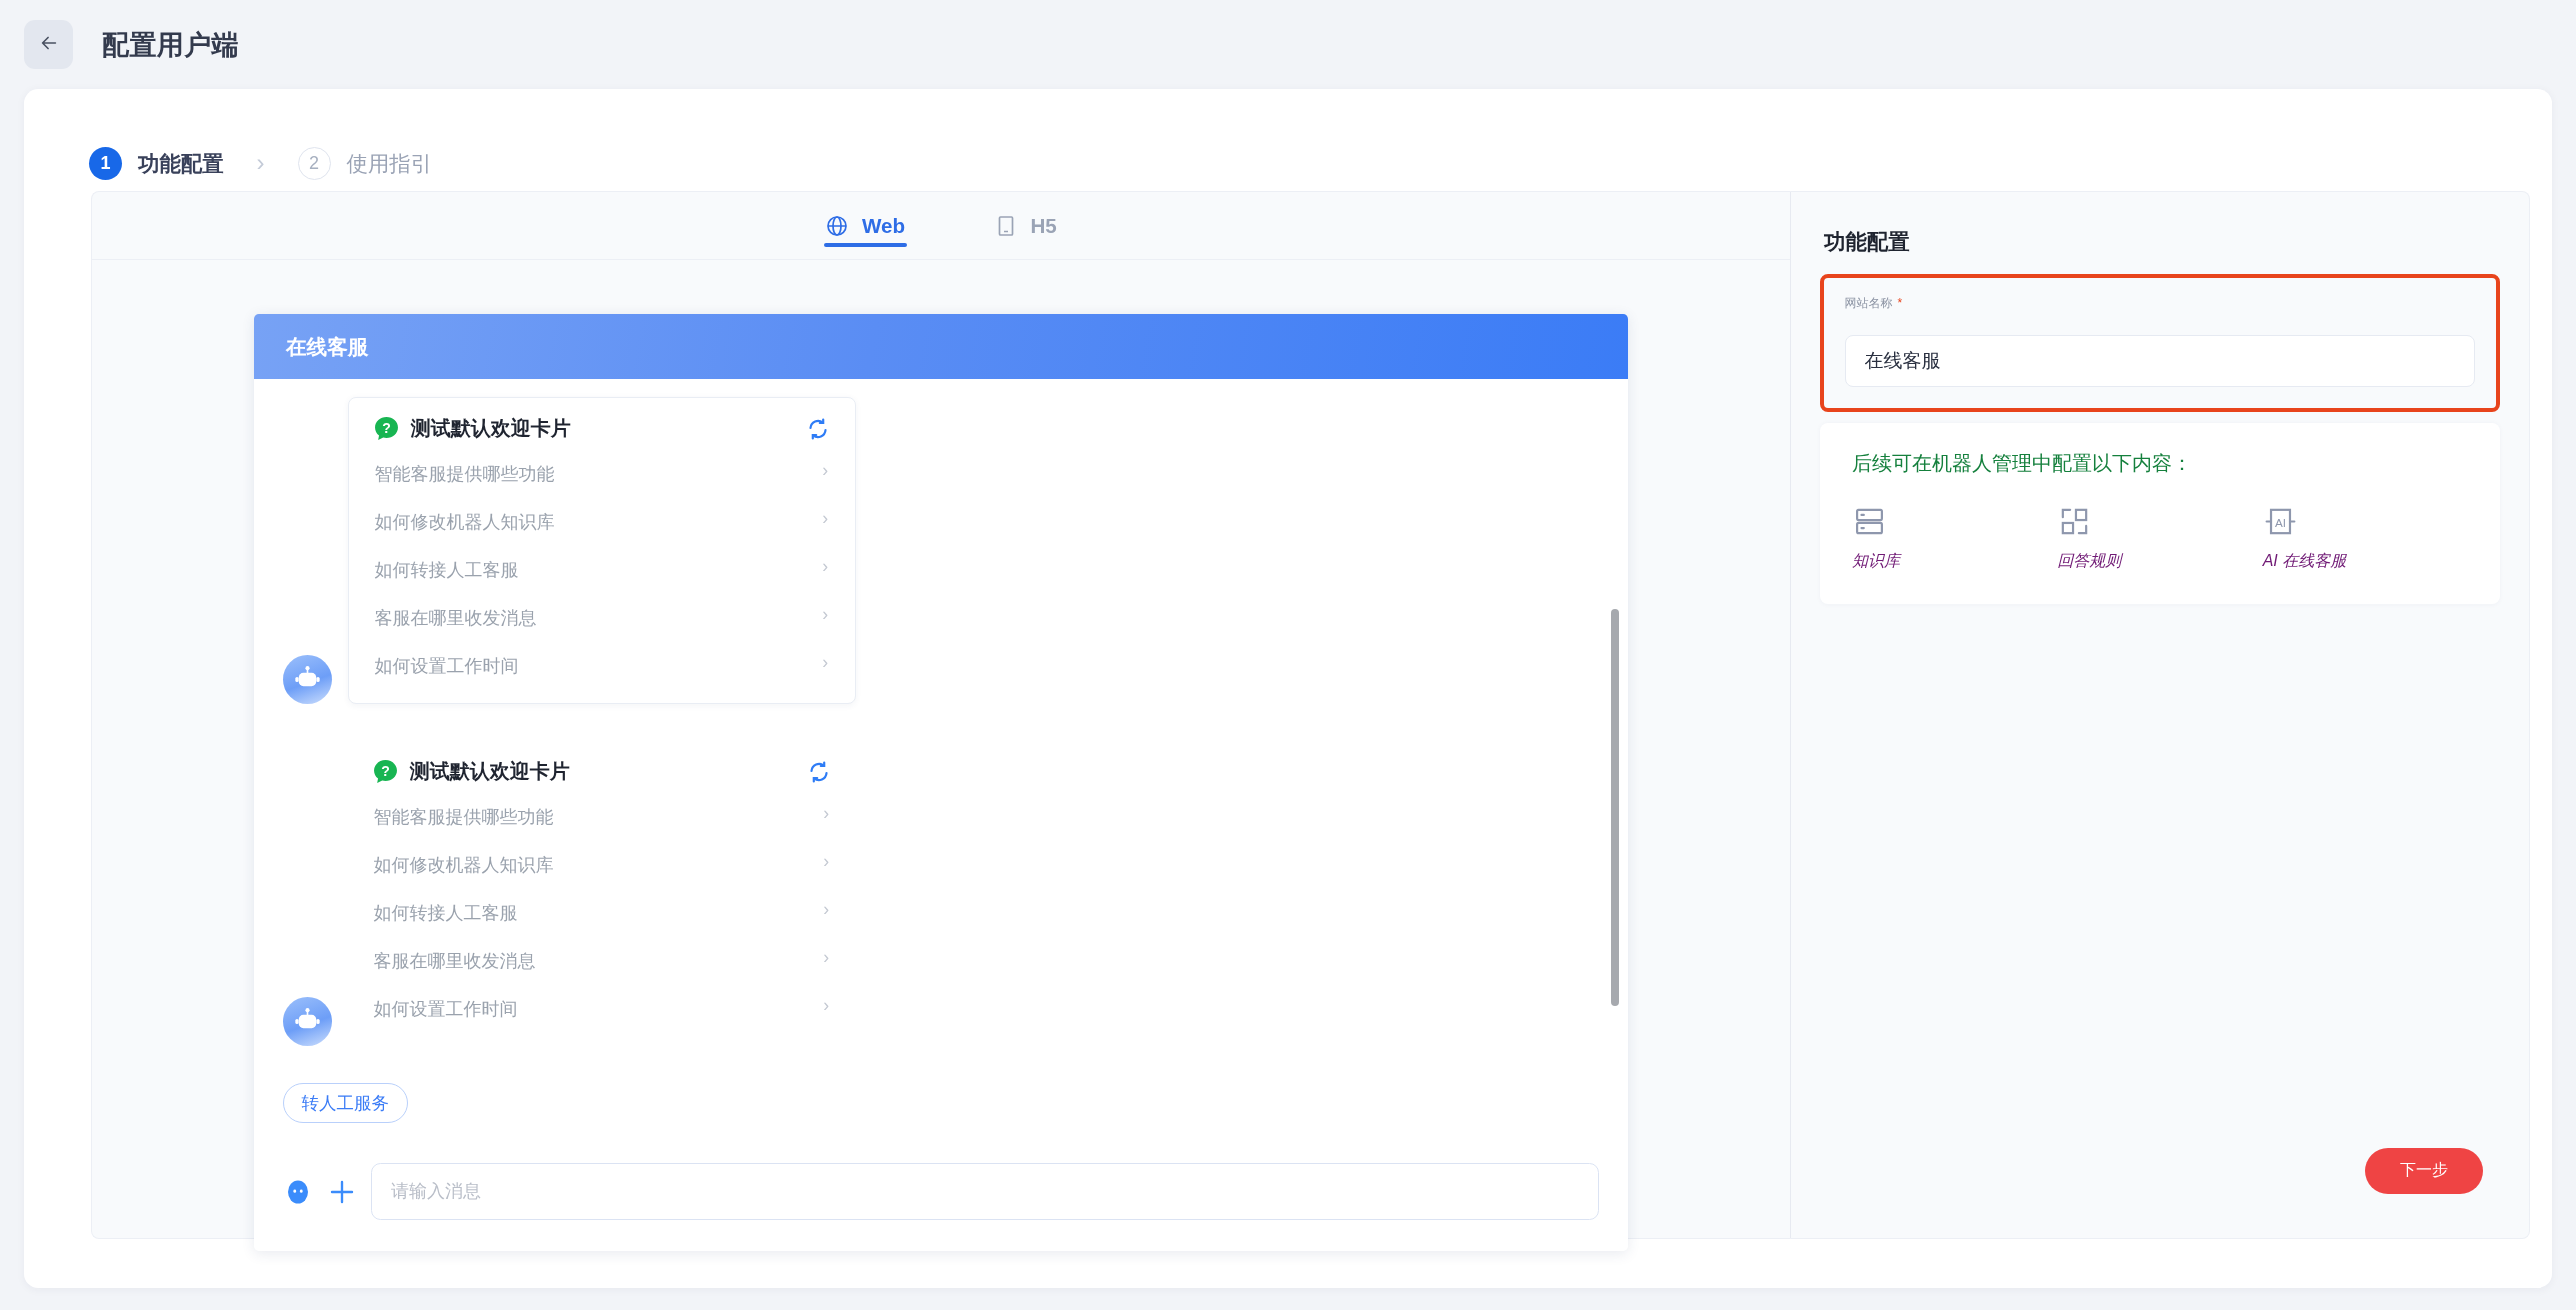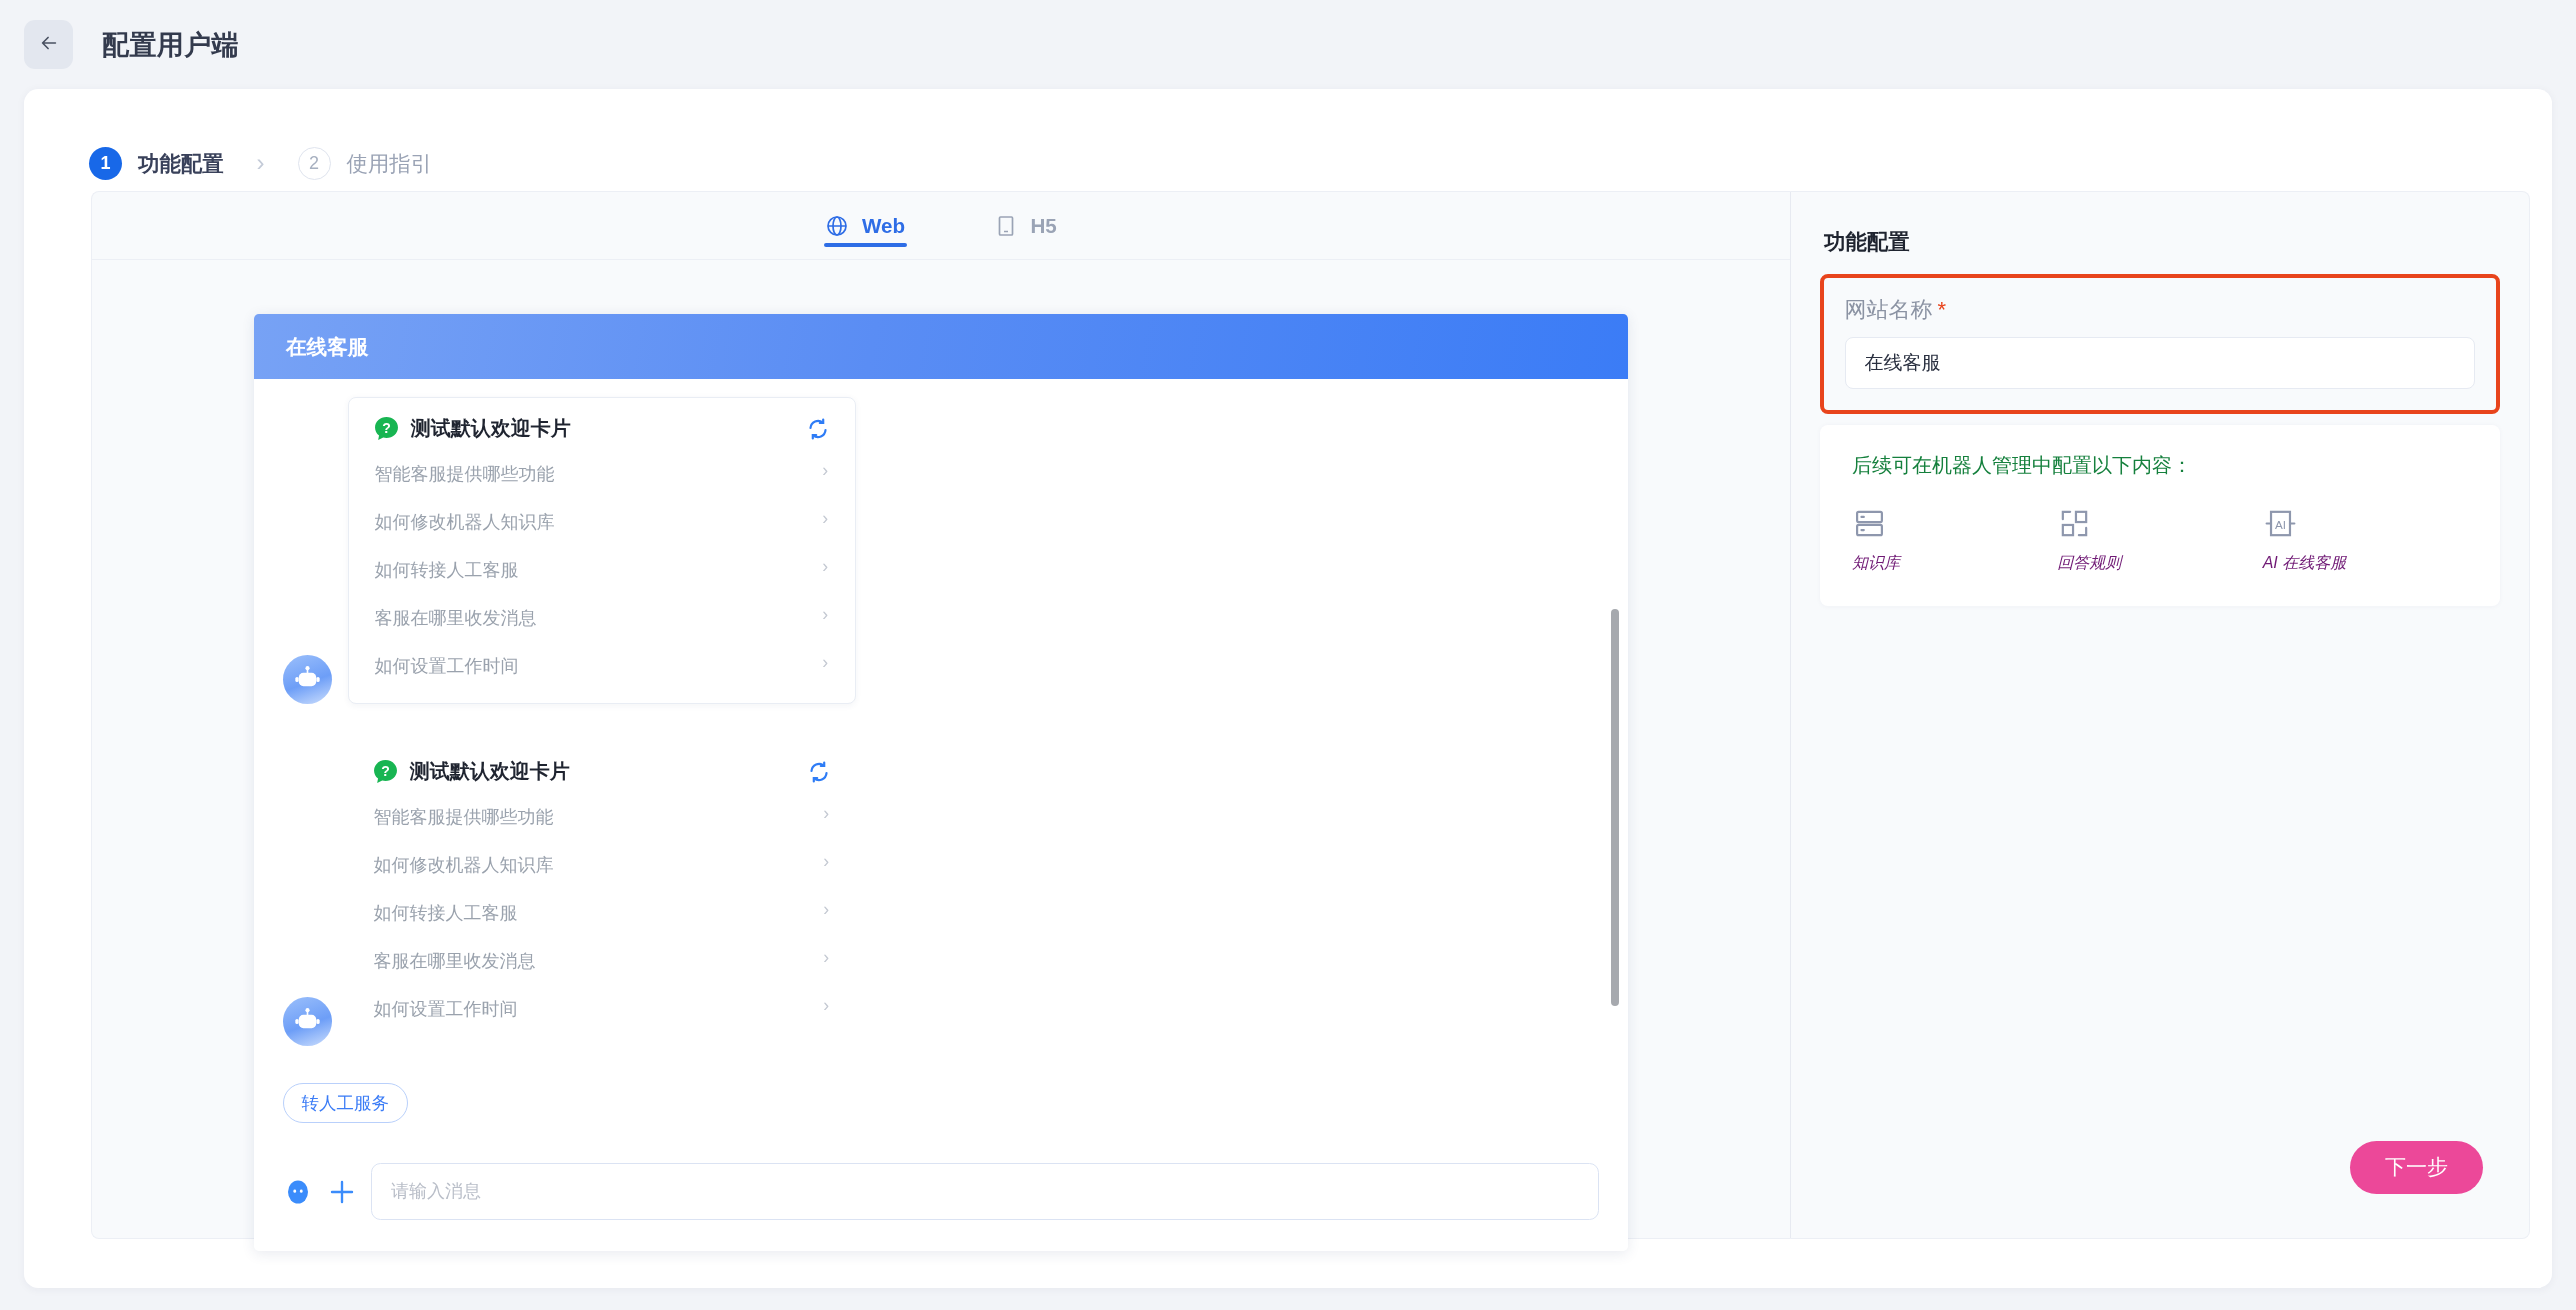--- a/index.html
+++ b/index.html
@@ -146,42 +146,42 @@
   .msg-input::placeholder { color: #b9bec8; }
 
   
   .config-title {
     font-size: 21.4px; font-weight: bold; color: #1f2430; padding: 35px 0 0 33px;
   }
   .highlight-box {
     margin: 17.5px 29px 0 29px; border: 4.8px solid #e8441c; border-radius: 8px;
     padding: 17.5px 20.6px 20.6px 20.6px;
   }
-  .field-label { font-size: 22px; color: #8b93a3; margin-bottom: 12px; }
+  .field-label { font-size: 12px; color: #8b93a3; margin-bottom: 23px; }
   .req-star { color: #e8441c; margin-left: 4.8px; }
   .field-input {
     width: 100%; height: 52px; background: #fff; border: 0.8px solid #e6eaf2;
     border-radius: 8px; padding: 0 19px; font-size: 19px; color: #2a3040;
     font-family: inherit; outline: none;
   }
 
   .info-card {
     margin: 11px 29px 0 29px; background: #fff; border-radius: 8px;
     padding: 27px 32px 32px 32px; box-shadow: 0 0.8px 4.8px rgba(40,60,110,.04);
   }
   .info-lead { font-size: 20px; color: #15803d; margin-bottom: 27px; }
   .info-grid { display: flex; }
   .info-item { flex: 1; }
   .info-item svg { width: 35px; height: 35px; display: block; margin-bottom: 12.7px; }
   .info-item-label { font-size: 16px; color: #701a75; font-style: italic; }
 
   .next-btn {
     position: absolute; right: 46px; bottom: 44px;
-    background: #ec4899; color: #fff; border: none; border-radius: 793px;
-    padding: 12.7px 35px; font-size: 21px; font-family: inherit; cursor: pointer;
+    background: #ef4444; color: #fff; border: none; border-radius: 793px;
+    padding: 12.7px 35px; font-size: 16px; font-family: inherit; cursor: pointer;
   }
 </style>
 </head>
 <body>
 
 <div class="topbar">
   <div class="back-btn">
     <span>
       <svg viewBox="0 0 24 24" fill="none" stroke="#4a5161" stroke-width="1.8" stroke-linecap="round" stroke-linejoin="round">
         <path d="M19 12H5M5 12l6-6M5 12l6 6"></path>

